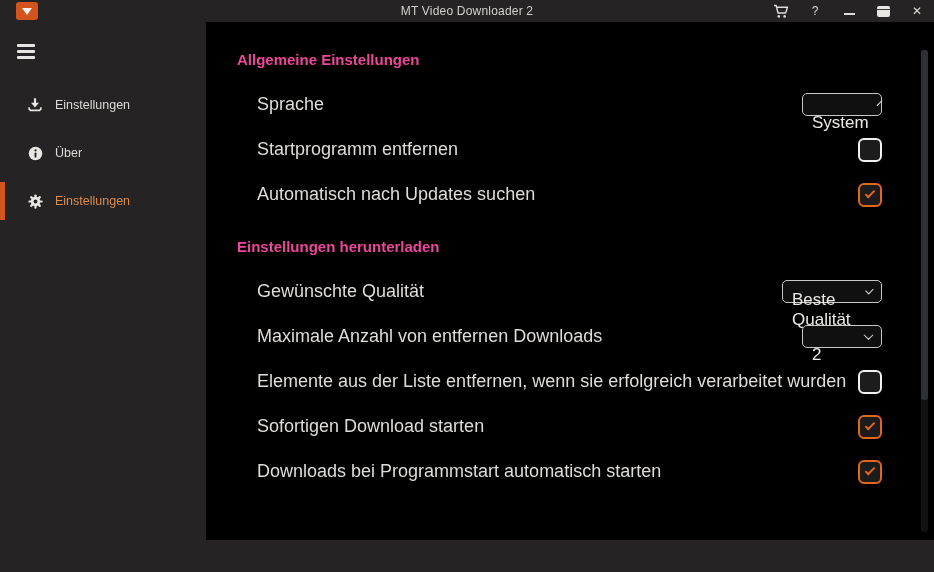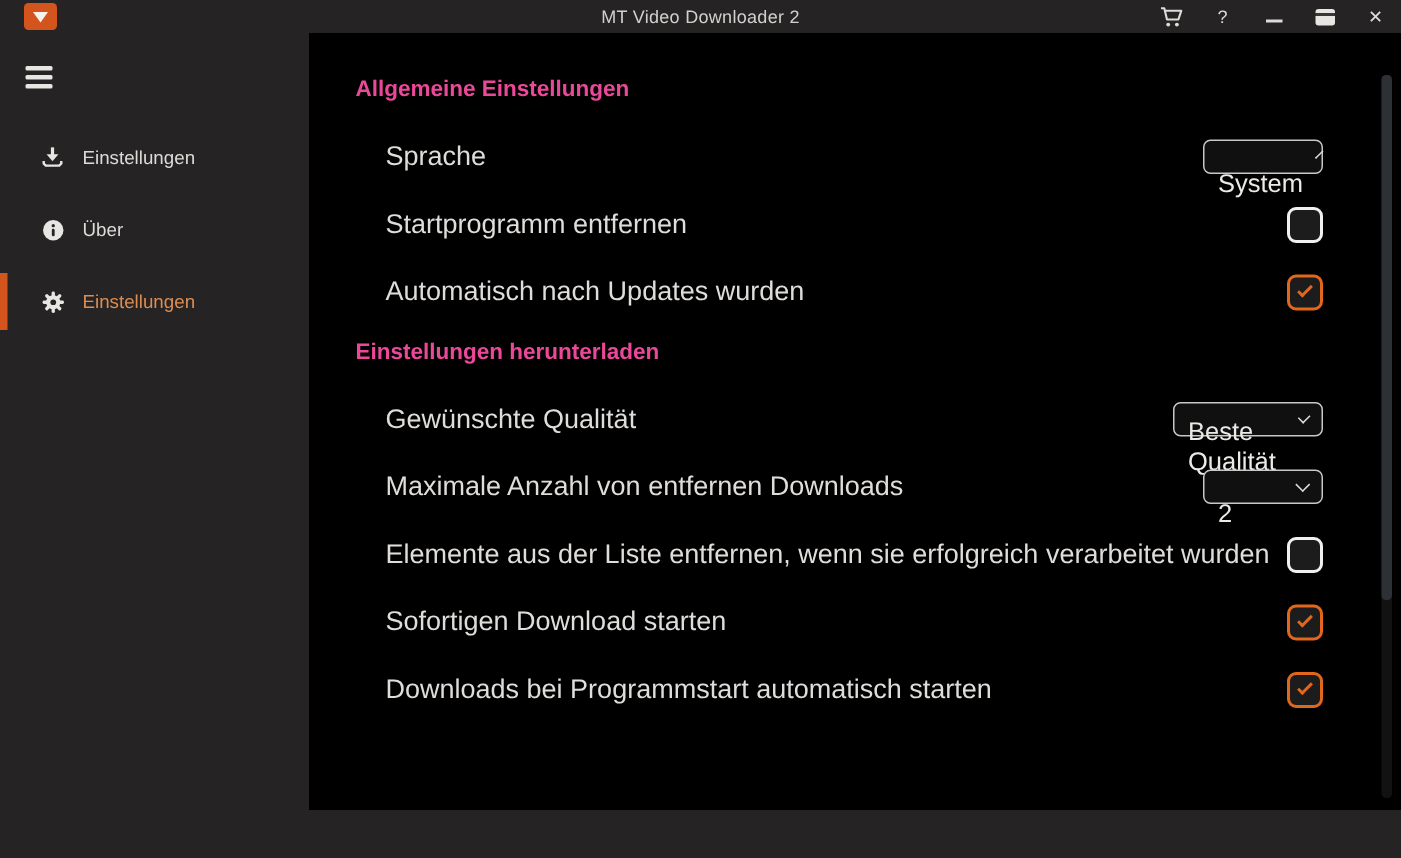--- a/index.html
+++ b/index.html
@@ -43,21 +43,21 @@
   .nav-item.active .nav-label { color:#dd8d52; }
   .nav-item.active::before {
     content:""; position:absolute; left:0; top:5px; width:5px; height:38px; background:#d4541e;
   }
   
   .content { position:absolute; left:206px; top:22px; width:728px; height:518px; background:#000; }
   .scroll-clip { position:absolute; left:0; top:0; width:728px; height:488px; overflow:hidden; }
   .settings { padding:28px 52px 0 31px; }
   .section-heading { font-size:15px; font-weight:bold; color:#ec4899; height:20px; line-height:20px; }
   .section-heading + .row { margin-top:12px; }
-  .row + .section-heading { margin-top:8px; }
+  .row + .section-heading { margin-top:20px; }
   .row { height:45px; display:flex; align-items:center; justify-content:space-between; padding-left:20px; }
   .row-label { font-size:18px; color:#dfddda; }
   .select {
     height:23px; border:1px solid #c8c8c8; border-radius:5px; background:#101010;
     display:flex; align-items:center; justify-content:space-between; padding:0 9px; cursor:pointer;
   }
   .select-value { font-size:17px; color:#eceae7;margin-top:36px; }
   .chevron {
     width:7px; height:7px; border-right:1.6px solid #dcdcdc; border-bottom:1.6px solid #dcdcdc;
     transform:rotate(45deg) translate(-1px,-1px); margin-left:10px;
@@ -160,21 +160,21 @@
           <div class="select" style="width: 80px;">
             <span class="select-value">System</span>
             <span class="chevron"></span>
           </div>
         </div>
         <div class="row">
           <span class="row-label">Startprogramm entfernen</span>
           <div class="checkbox"></div>
         </div>
         <div class="row">
-          <span class="row-label">Automatisch nach Updates wurden</span>
+          <span class="row-label">Automatisch nach Updates suchen</span>
           <div class="checkbox checked">
             <span class="check"></span>
           </div>
         </div>
         <div class="section-heading">Einstellungen herunterladen</div>
         <div class="row">
           <span class="row-label">Gewünschte Qualität</span>
           <div class="select" style="width: 100px;">
             <span class="select-value">Beste Qualität</span>
             <span class="chevron"></span>

